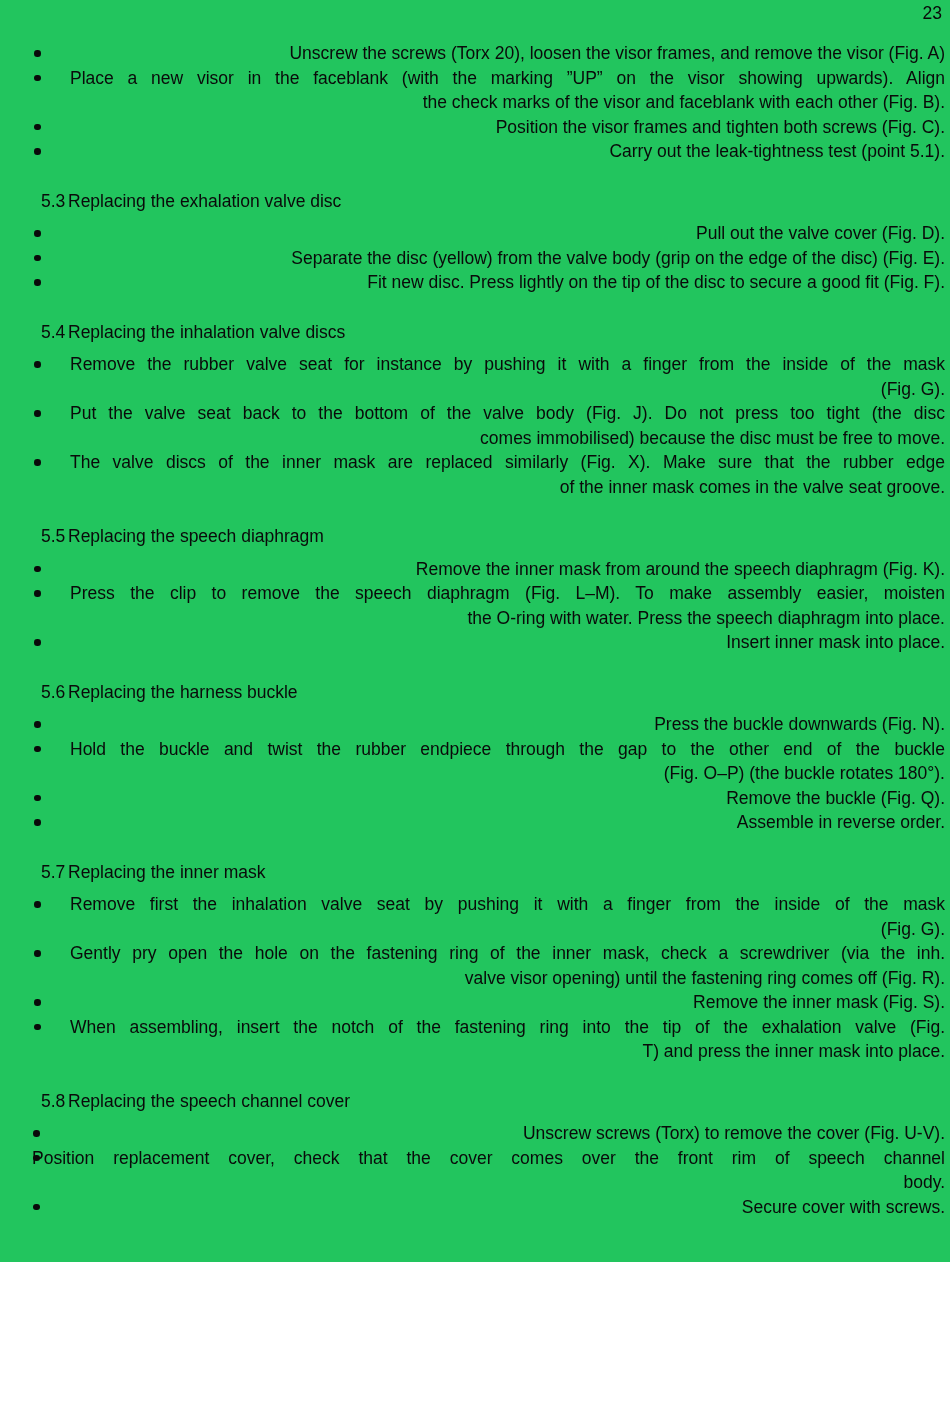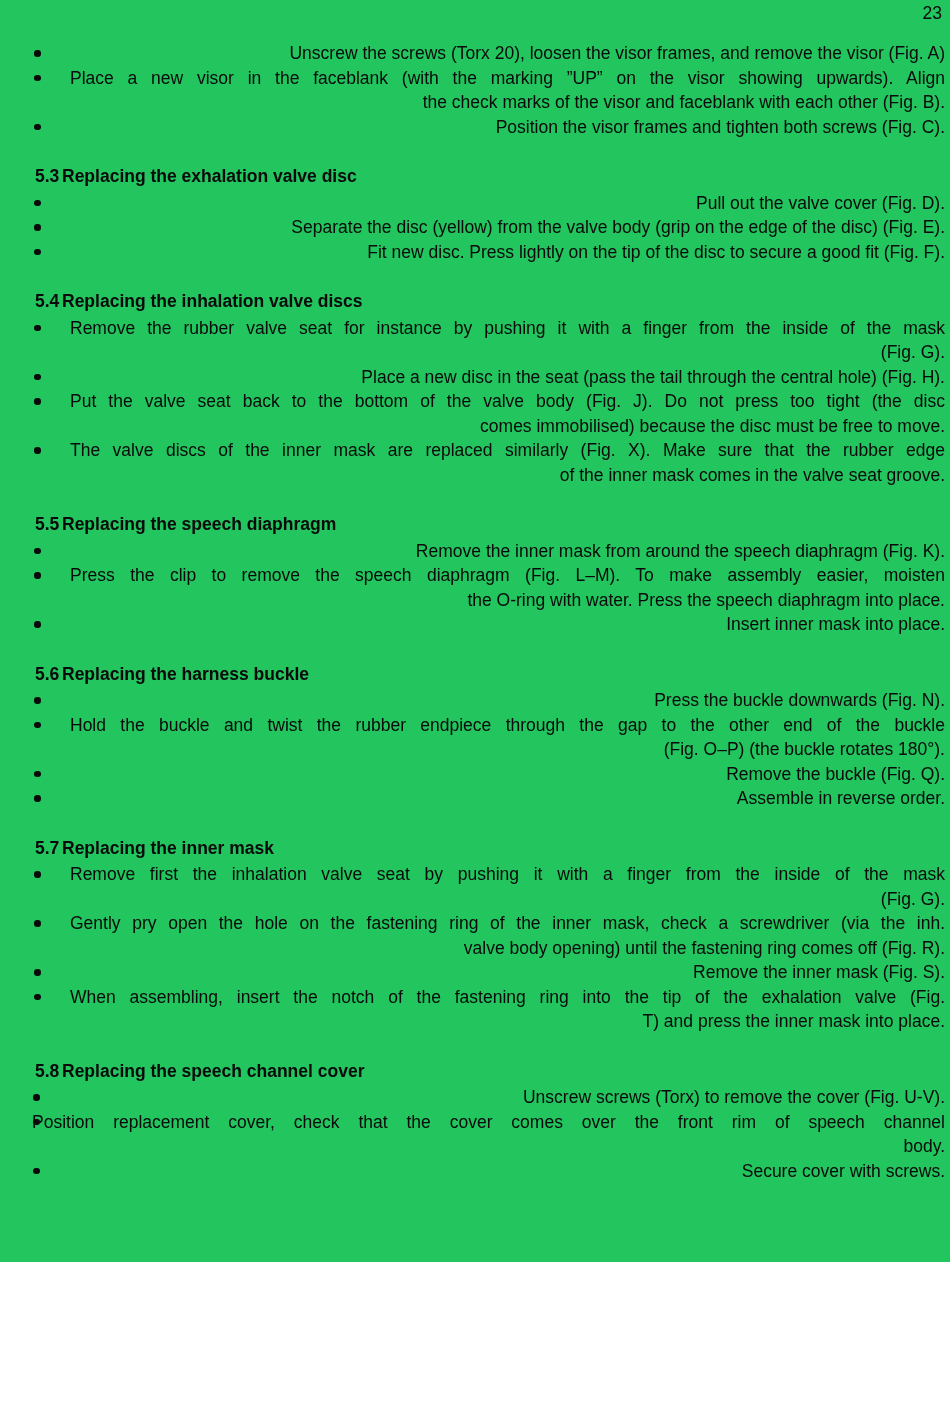--- a/index.html
+++ b/index.html
@@ -43,25 +43,25 @@
   }
   
   .indent-narrow li.bullet-item { padding-left: 32px; }
   .indent-narrow li.bullet-item::before { left: 33px; }
 
   .bl { text-align: justify; text-align-last: justify; }
   .bl.last { text-align: right; text-align-last: auto; }
 
   section.sec { margin-top: 25px; }
   .sec-heading {
-    margin: 2px;
+    margin: 8px;
     padding-left: 33px;
     font-size: 17.5px;
     line-height: 24.5px;
-    font-weight: bold;
+    font-weight: normal;
   }
   .sec-num { display: inline-block; min-width: 27px; }
 
   .bottom-bar {
     position: absolute;
     top: 1395px; left: 68px;
     width: 882px; height: 13px;
   }
 </style>
 </head>
@@ -75,20 +75,23 @@
         <li class="bullet-item">
           <div class="bl last">Unscrew the screws (Torx 20), loosen the visor frames, and remove the visor (Fig. A)</div>
         </li>
         <li class="bullet-item">
           <div class="bl">Place a new visor in the faceblank (with the marking ”UP” on the visor showing upwards). Align</div>
           <div class="bl last">the check marks of the visor and faceblank with each other (Fig. B).</div>
         </li>
         <li class="bullet-item">
           <div class="bl last">Position the visor frames and tighten both screws (Fig. C).</div>
         </li>
+        <li class="bullet-item">
+          <div class="bl last">Carry out the leak-tightness test (point 5.1).</div>
+        </li>
       </ul>
     <div id="sections">
         <section class="sec">
           <h2 class="sec-heading"><span class="sec-num">5.3</span><span class="sec-title">Replacing the exhalation valve disc</span></h2>
           <ul class="bullets">
             <li class="bullet-item">
               <div class="bl last">Pull out the valve cover (Fig. D).</div>
             </li>
             <li class="bullet-item">
               <div class="bl last">Separate the disc (yellow) from the valve body (grip on the edge of the disc) (Fig. E).</div>
@@ -97,23 +100,20 @@
               <div class="bl last">Fit new disc. Press lightly on the tip of the disc to secure a good fit (Fig. F).</div>
             </li>
           </ul>
         </section>
         <section class="sec">
           <h2 class="sec-heading"><span class="sec-num">5.4</span><span class="sec-title">Replacing the inhalation valve discs</span></h2>
           <ul class="bullets">
             <li class="bullet-item">
               <div class="bl">Remove the rubber valve seat for instance by pushing it with a finger from the inside of the mask</div>
               <div class="bl last">(Fig. G).</div>
-            </li>
-            <li class="bullet-item">
-              <div class="bl last">Place a new disc in the seat (pass the tail through the central hole) (Fig. H).</div>
             </li>
             <li class="bullet-item">
               <div class="bl">Put the valve seat back to the bottom of the valve body (Fig. J). Do not press too tight (the disc</div>
               <div class="bl last">comes immobilised) because the disc must be free to move.</div>
             </li>
             <li class="bullet-item">
               <div class="bl">The valve discs of the inner mask are replaced similarly (Fig. X). Make sure that the rubber edge</div>
               <div class="bl last">of the inner mask comes in the valve seat groove.</div>
             </li>
           </ul>
@@ -153,21 +153,21 @@
         </section>
         <section class="sec">
           <h2 class="sec-heading"><span class="sec-num">5.7</span><span class="sec-title">Replacing the inner mask</span></h2>
           <ul class="bullets">
             <li class="bullet-item">
               <div class="bl">Remove first the inhalation valve seat by pushing it with a finger from the inside of the mask</div>
               <div class="bl last">(Fig. G).</div>
             </li>
             <li class="bullet-item">
               <div class="bl">Gently pry open the hole on the fastening ring of the inner mask, check a screwdriver (via the inh.</div>
-              <div class="bl last">valve body opening) until the fastening ring comes off (Fig. R).</div>
+              <div class="bl last">valve visor opening) until the fastening ring comes off (Fig. R).</div>
             </li>
             <li class="bullet-item">
               <div class="bl last">Remove the inner mask (Fig. S).</div>
             </li>
             <li class="bullet-item">
               <div class="bl">When assembling, insert the notch of the fastening ring into the tip of the exhalation valve (Fig.</div>
               <div class="bl last">T) and press the inner mask into place.</div>
             </li>
           </ul>
         </section>

